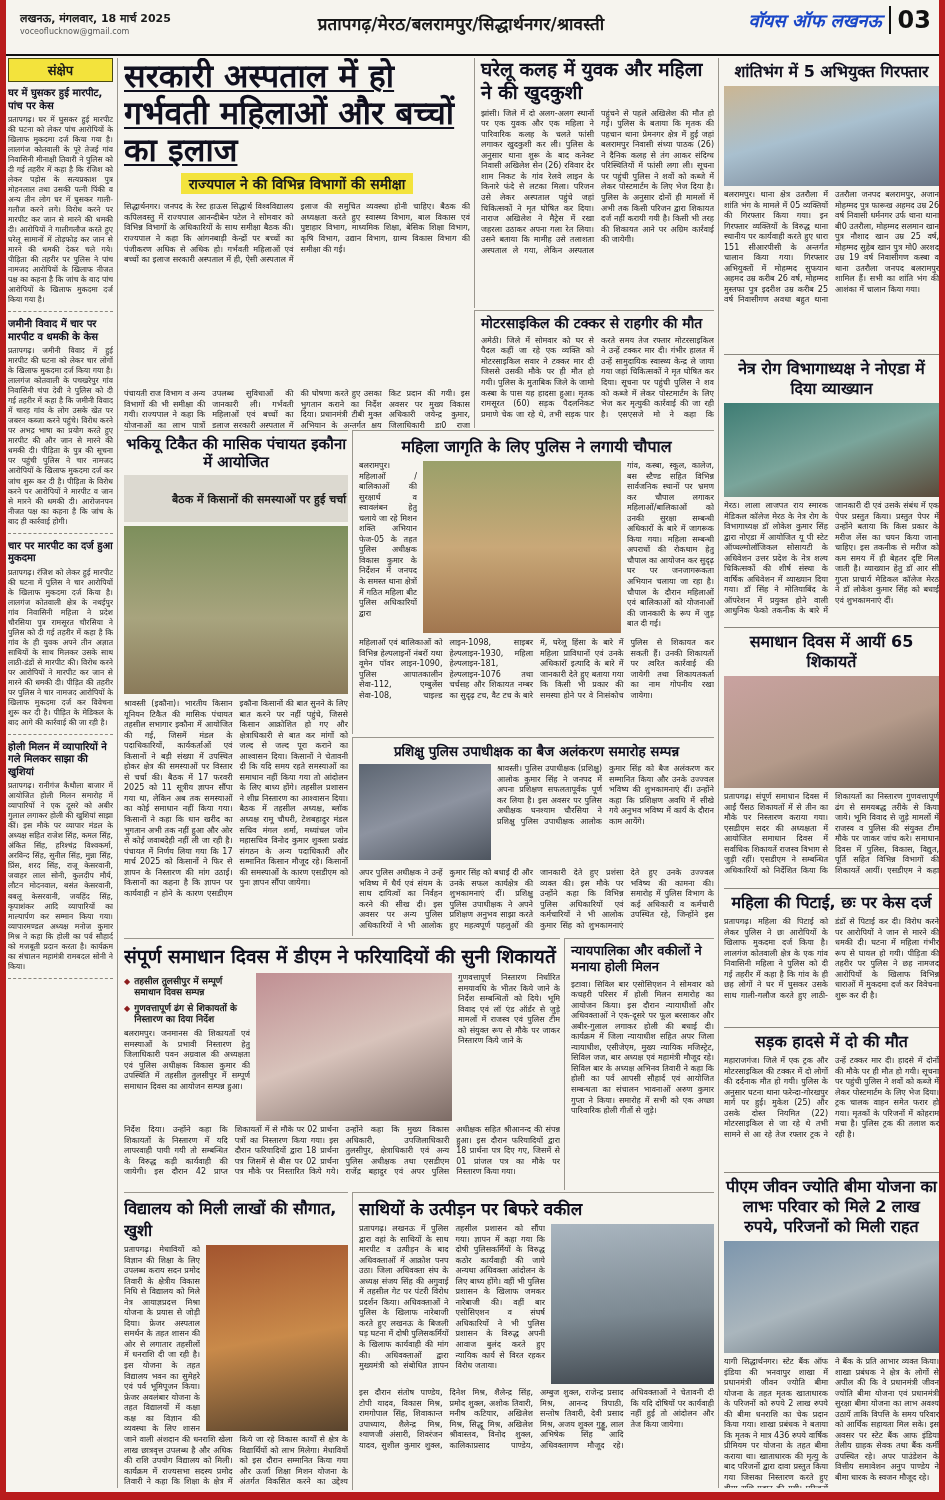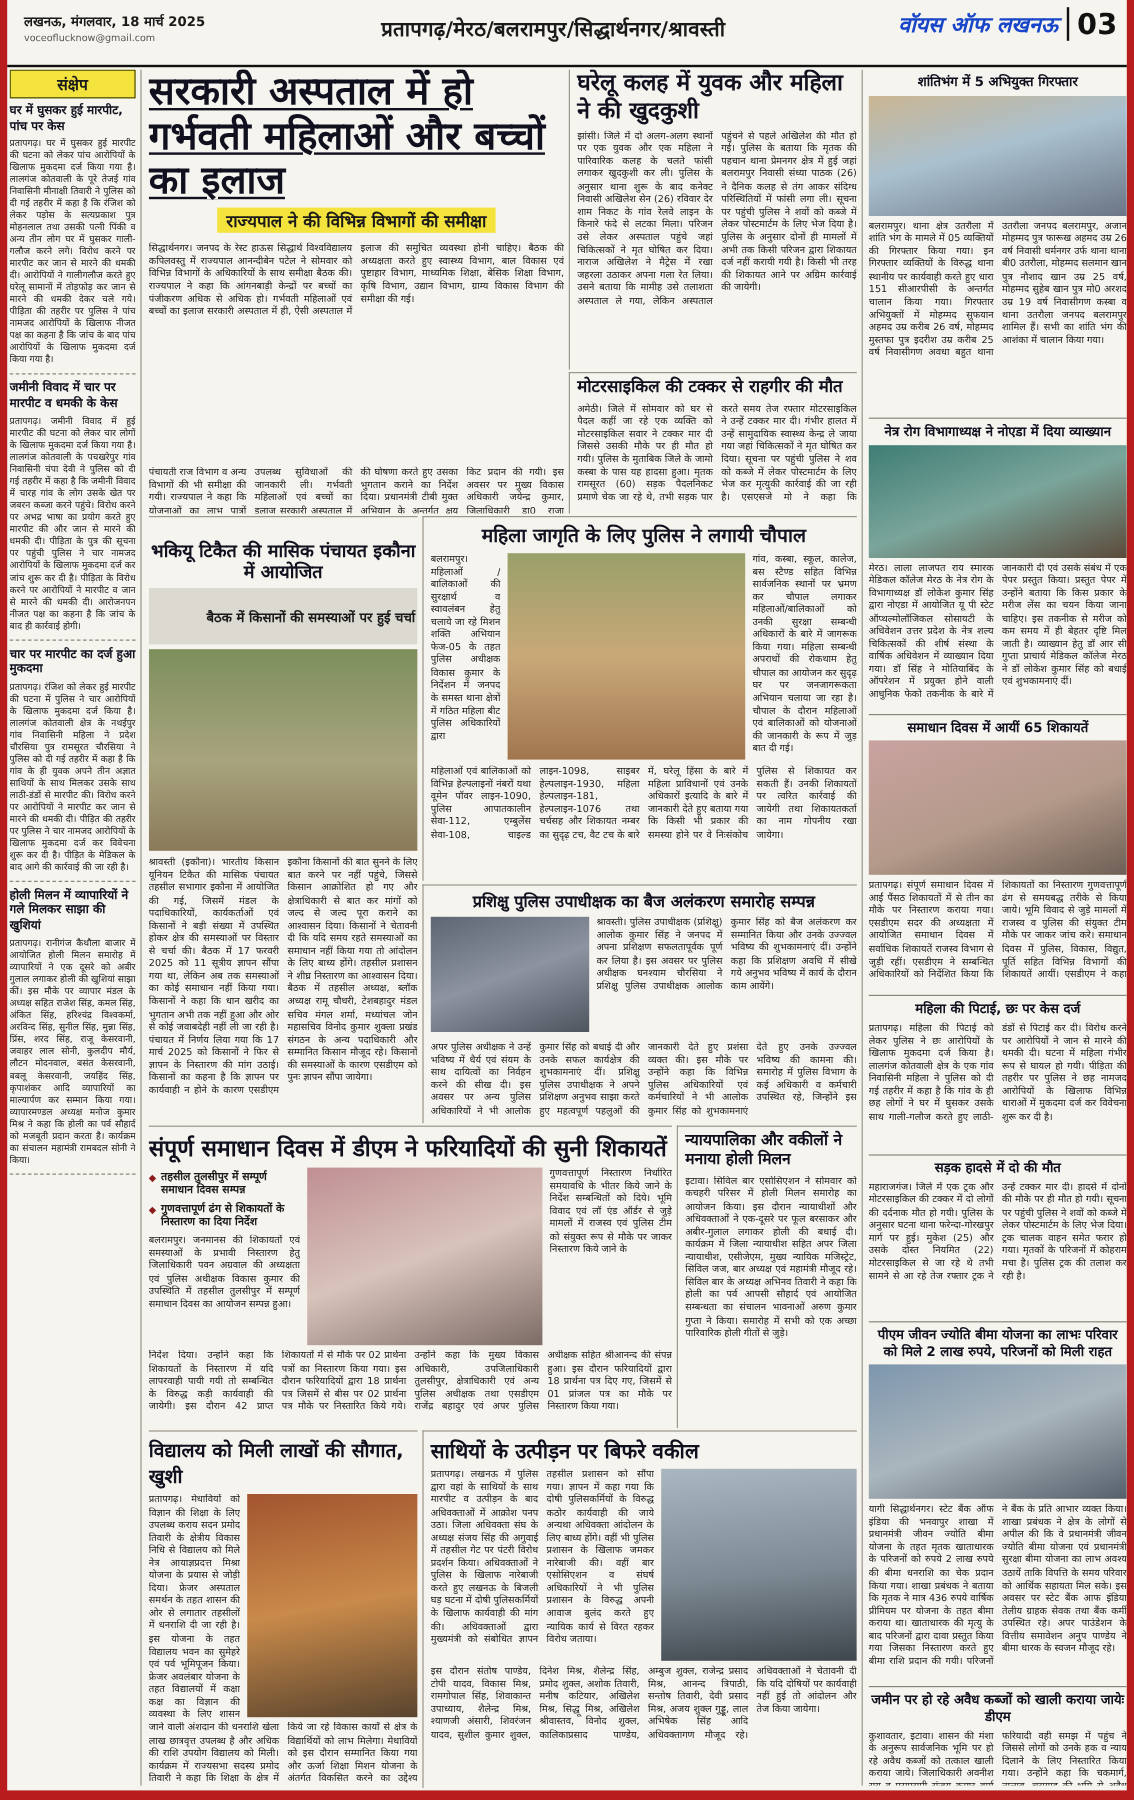--- a/index.html
+++ b/index.html
@@ -39,30 +39,30 @@
   .brief-item h3{font-size:10px;line-height:1.25;margin-bottom:3px;}
   .brief-item .body{font-size:7.6px;}
 
   
   .hl-xl{font-size:32px;line-height:1.15;font-weight:bold;text-decoration:underline;
          text-underline-offset:3px;text-decoration-thickness:2px;}
   .sub-yellow{display:inline-block;background:#f3e33c;font-size:14px;font-weight:bold;
               padding:1px 8px;margin:5px 0 4px 0;}
   .hl-b{font-size:19px;line-height:1.2;font-weight:bold;}
   .hl-c{font-size:14px;line-height:1.2;font-weight:bold;}
-  .hl-d{font-size:15px;line-height:1.2;font-weight:bold;text-align:center;margin-top:15px;}
+  .hl-d{font-size:15px;line-height:1.2;font-weight:bold;text-align:center;}
   .sub-gray{display:block;background:#dcd9d0;font-size:11px;font-weight:bold;text-align:right;
             padding:16px 2px;margin:4px 0;}
   .hl-e{font-size:16px;font-weight:bold;text-align:center;}
   .hl-f{font-size:13.5px;font-weight:bold;text-align:center;}
   .hl-g{font-size:19px;font-weight:bold;}
   .hl-h{font-size:13px;font-weight:bold;line-height:1.25;}
   .hl-i{font-size:16px;font-weight:bold;}
   .hl-j{font-size:17px;font-weight:bold;}
-  .hl-r{font-size:11px;font-weight:bold;text-align:center;line-height:1.25;}
+  .hl-r{font-size:16px;font-weight:bold;text-align:center;line-height:1.25;}
 
   .row{display:flex;gap:6px;margin-top:4px;}
 
   
   .bullets{margin:3px 0;}
   .bullet{display:flex;gap:4px;font-size:9px;font-weight:bold;line-height:1.25;margin-bottom:4px;}
   .bullet .bg{color:#8c1d1d;font-size:8px;line-height:1.4;}
 
   
   .rightcol{position:absolute;left:712px;top:58px;width:221px;height:1430px;border-left:1px solid #9a968d;

